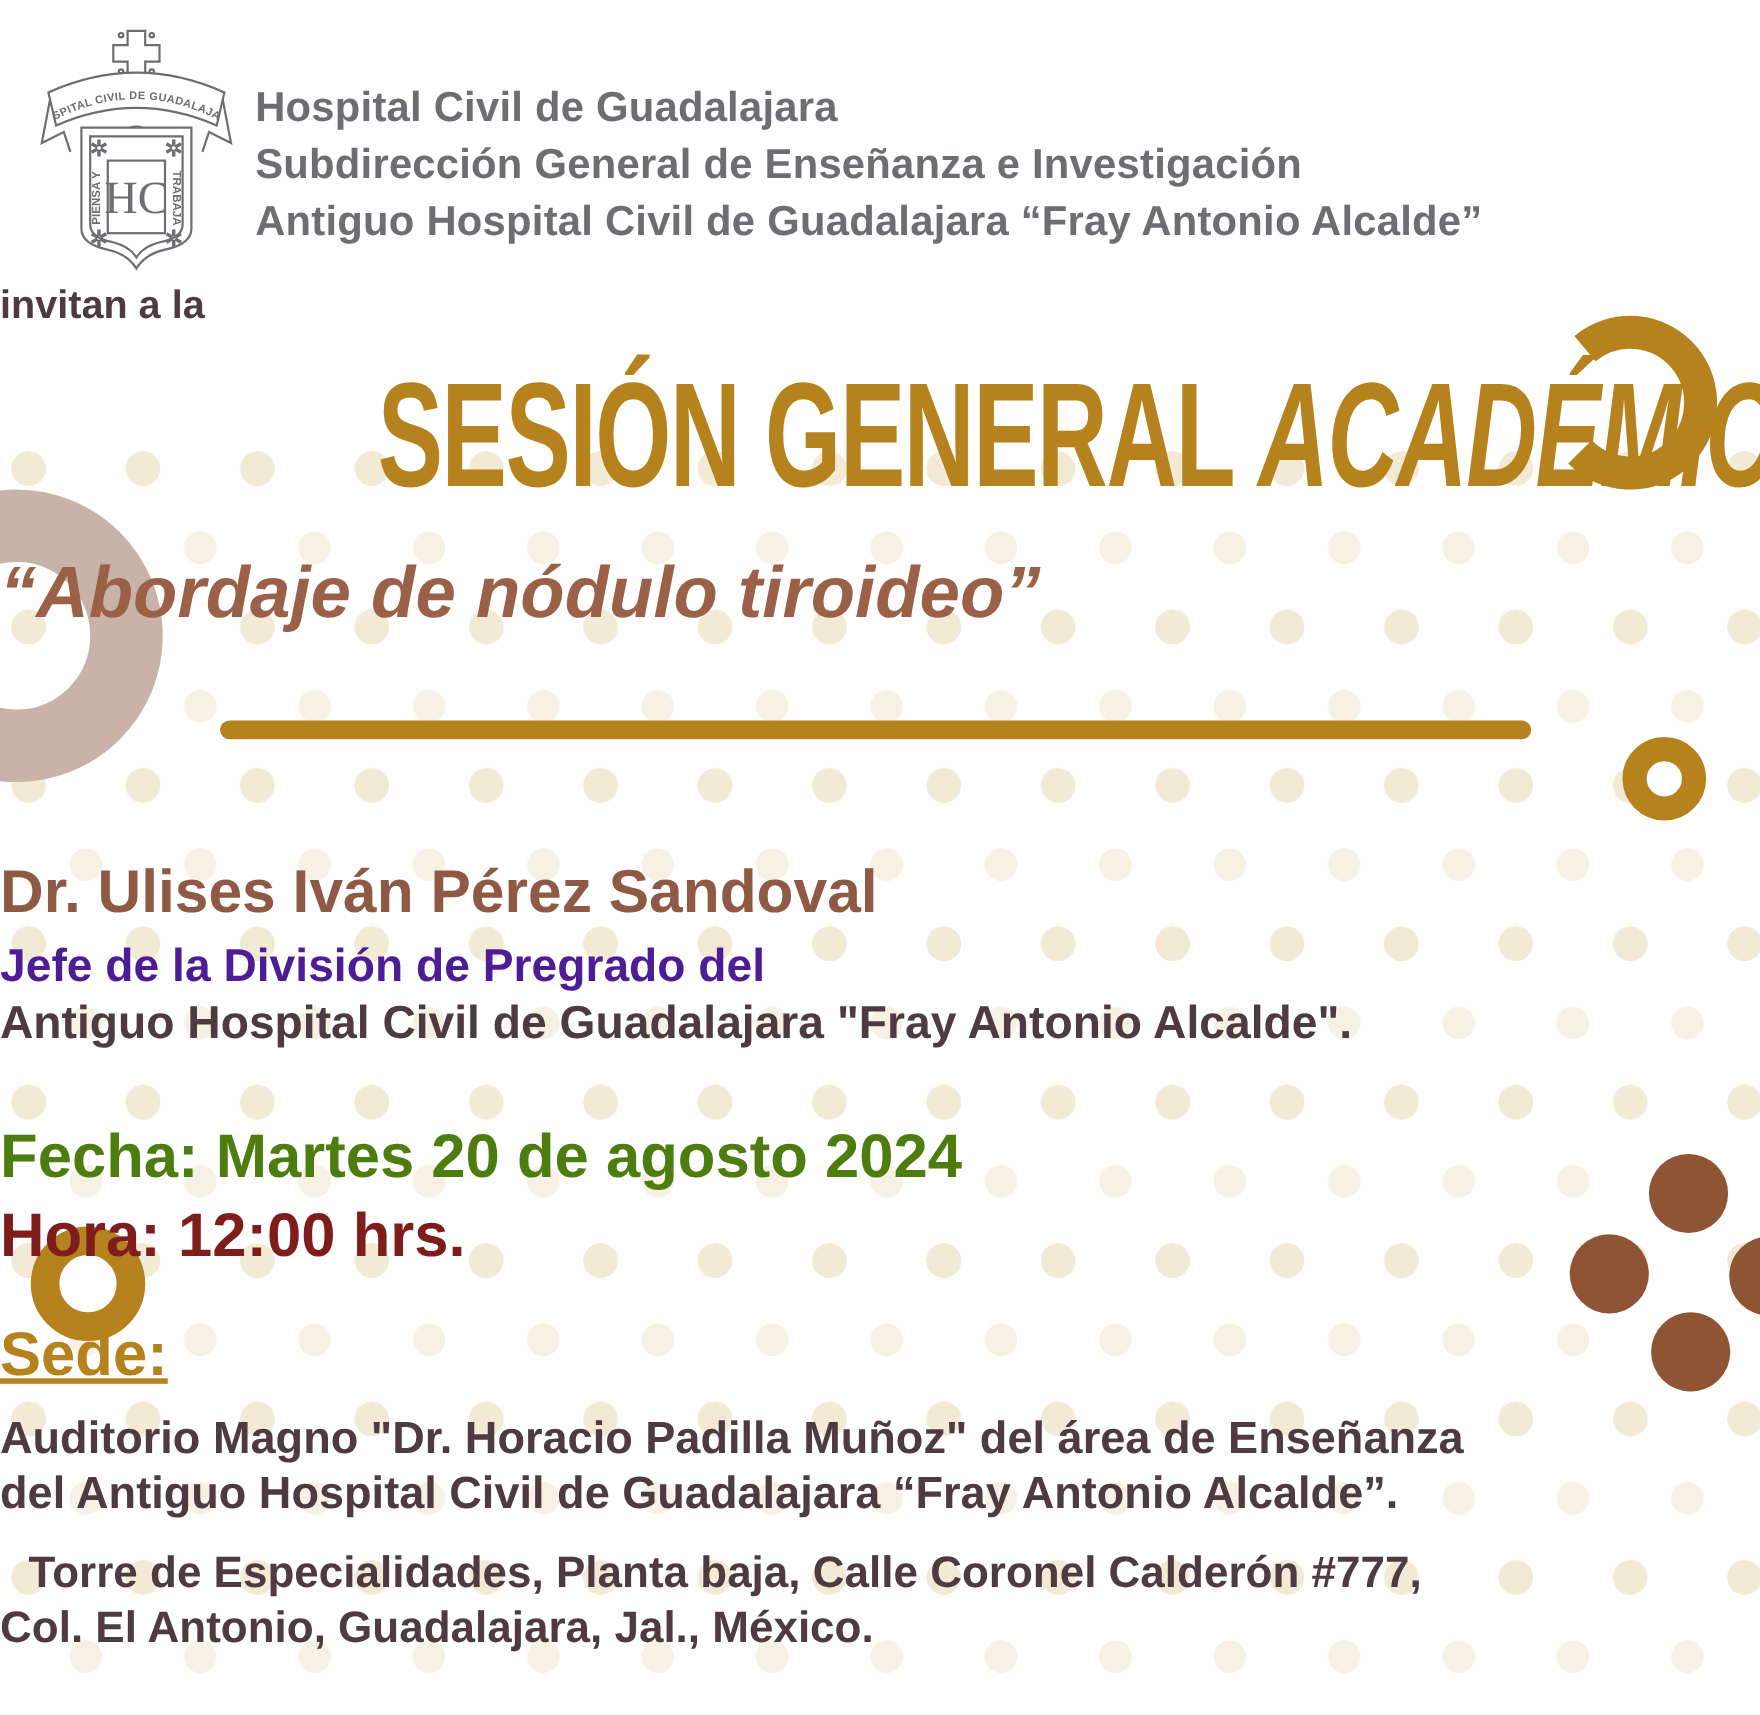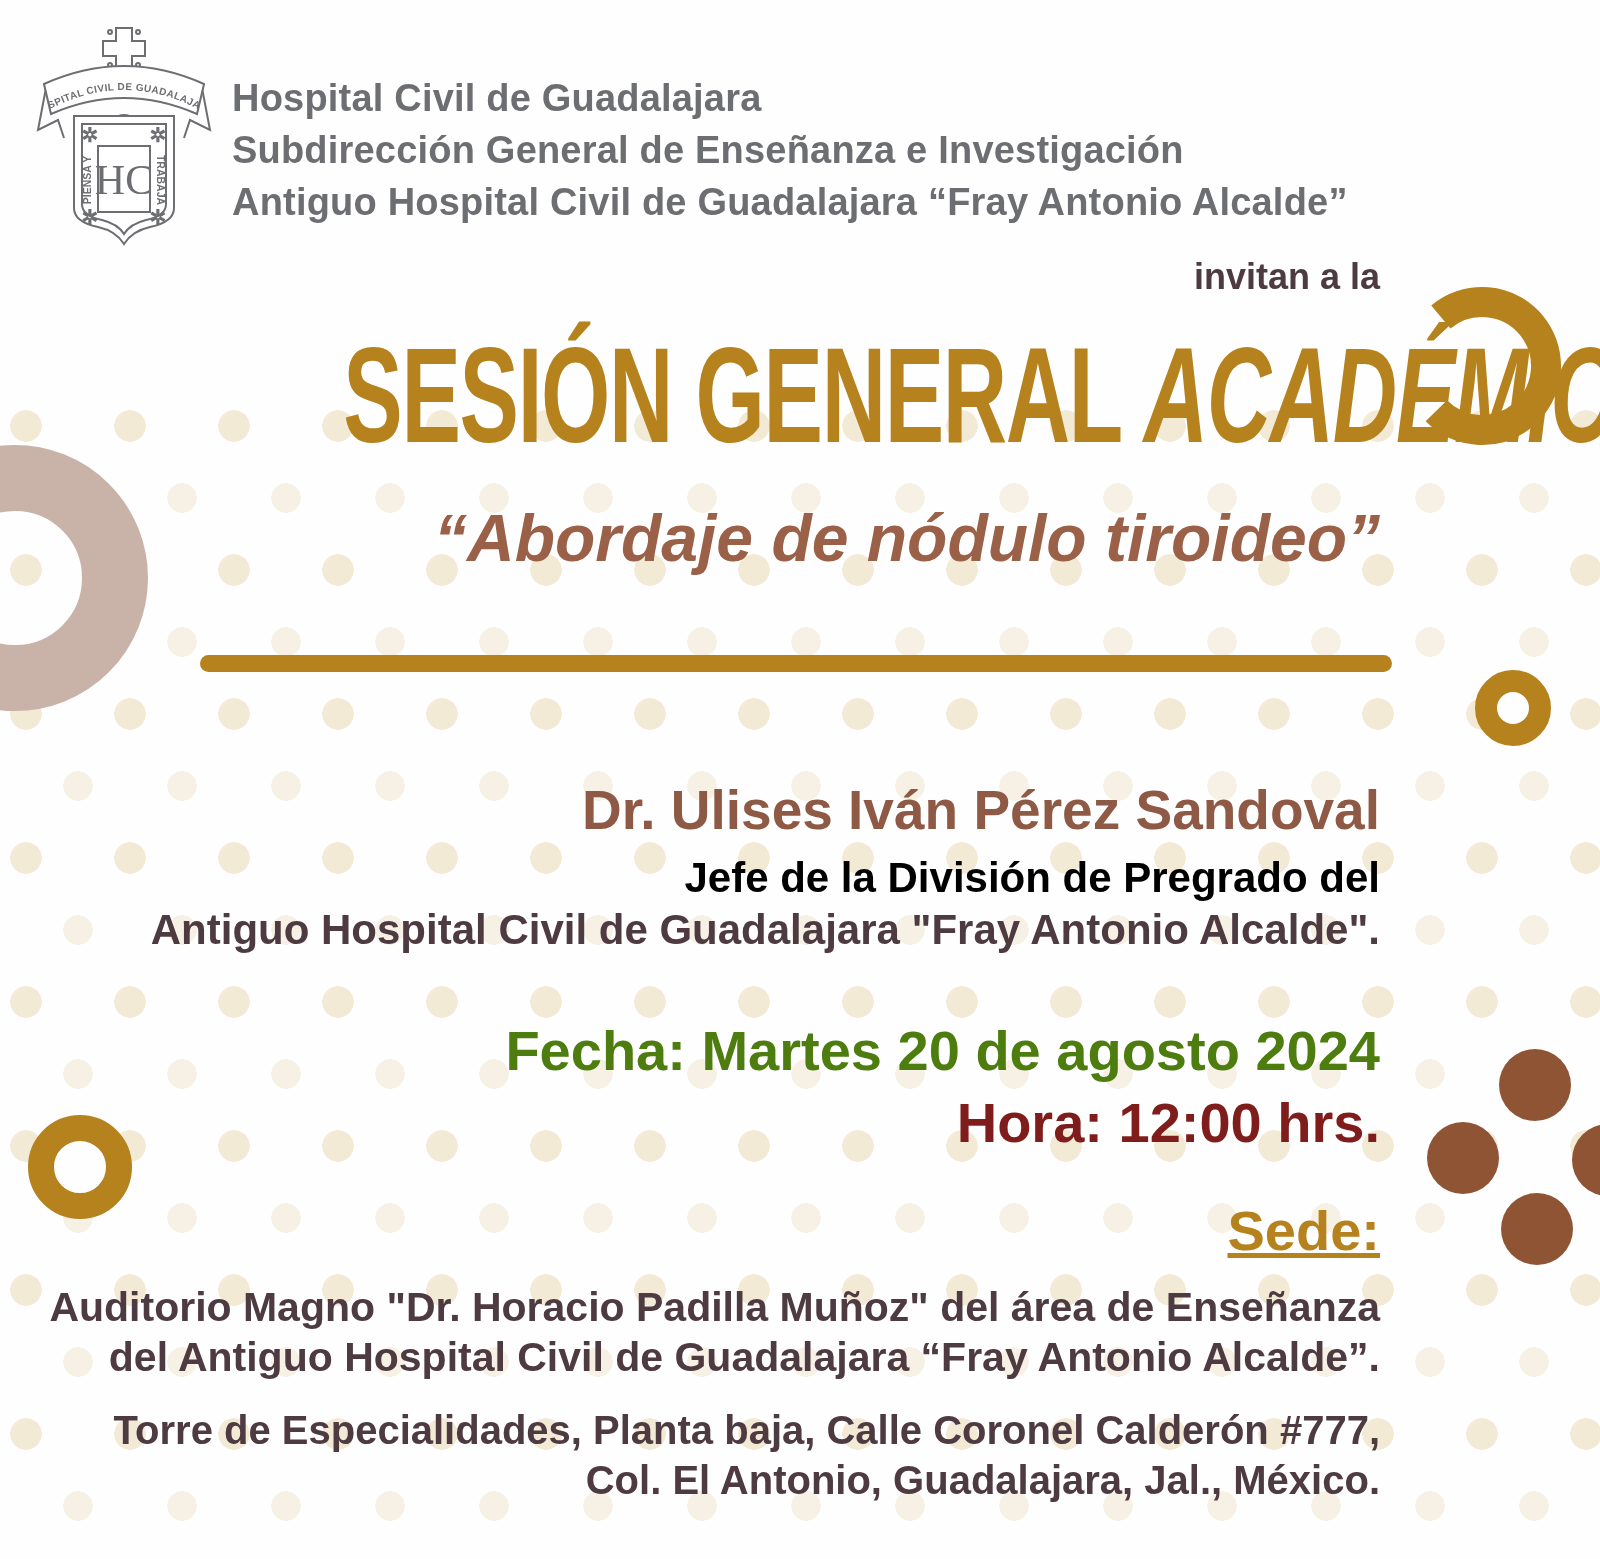--- a/index.html
+++ b/index.html
@@ -33,45 +33,45 @@
 
   
   .crest{position:absolute;left:34px;top:18px;width:180px;height:232px;}
 
   
   .header-text{
     position:absolute;left:232px;top:72px;
     color:#6d6e71;font-weight:bold;font-size:38px;line-height:52px;letter-spacing:.2px;
   }
 
-  .center-text{position:absolute;left:0;width:1380px;text-align:right;}
+  .center-text{position:absolute;left:0;width:1380px;text-align:left;}
 
   .intro{top:256px;color:#4e3a41;font-weight:bold;font-size:36px;}
 
   .big-title{top:336px;white-space:nowrap;color:#b6821e;font-weight:bold;font-size:135px;line-height:120px;}
   .big-title .squeeze{display:inline-block;transform:scaleX(.66);transform-origin:50% 50%;letter-spacing:-2px;}
   .big-title .it{font-style:italic;}
 
   .subtitle{top:500px;color:#9a6148;font-weight:bold;font-style:italic;font-size:66px;}
 
   .divider{position:absolute;left:200px;top:655px;width:1192px;height:17px;border-radius:9px;background:#b6821e;}
 
   .ponente-label{top:706px;color:#8e5a45;font-weight:bold;font-size:55px;}
   .speaker-name{top:778px;color:#8e5a45;font-weight:bold;font-size:55px;}
-  .role-1{top:854px;color:#000000;font-weight:bold;font-size:42px;}
+  .role-1{top:854px;color:#4c1d95;font-weight:bold;font-size:42px;}
   .role-2{top:906px;color:#4e3a41;font-weight:bold;font-size:42px;}
 
   .fecha{top:1018px;color:#4d7c0f;font-weight:bold;font-size:56px;}
   .hora{top:1090px;color:#7f1d1d;font-weight:bold;font-size:56px;}
 
   .sede-label{top:1198px;color:#b6821e;font-weight:bold;font-size:56px;text-decoration:underline;}
   .sede-1{top:1284px;color:#4e3a41;font-weight:bold;font-size:41px;}
   .sede-2{top:1334px;color:#4e3a41;font-weight:bold;font-size:41px;}
 
-  .addr-1{top:1408px;color:#4e3a41;font-weight:bold;font-size:40px;}
+  .addr-1{top:1408px;color:#4e3a41;font-weight:bold;font-size:40px;padding-left:26px;}
   .addr-2{top:1458px;color:#4e3a41;font-weight:bold;font-size:40px;}
 </style>
 </head>
 <body>
 
 <div class="page">
 
   <div class="dots-layer"></div>
 
   <div class="ring-mauve"></div>

